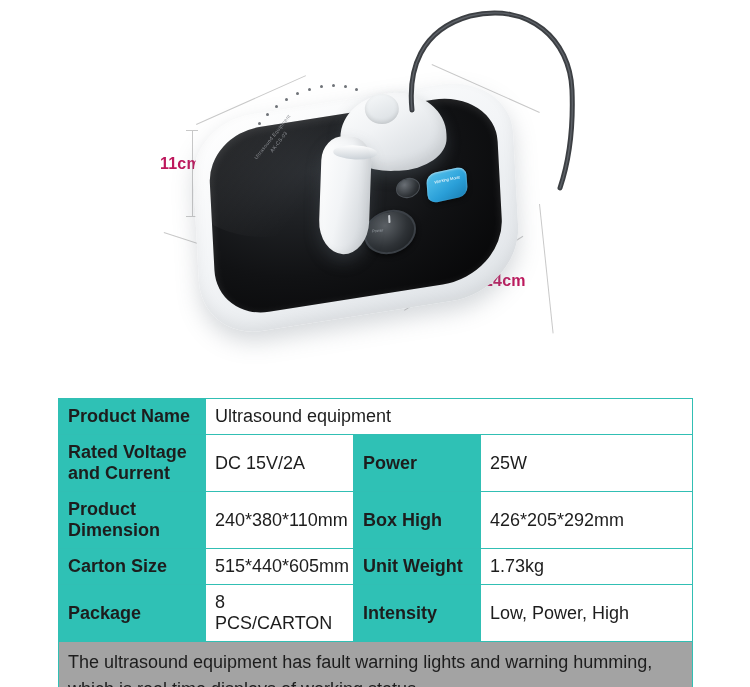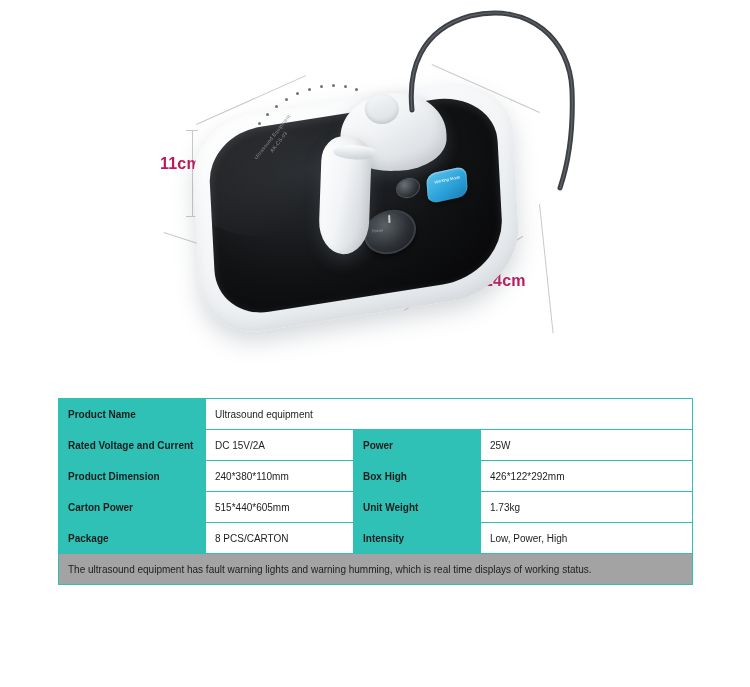--- a/index.html
+++ b/index.html
@@ -252,21 +252,21 @@
     width: 634px;
   }
   table.spec {
     border-collapse: collapse;
     width: 100%;
     table-layout: fixed;
   }
   table.spec td {
     border: 1px solid #31bfb4;
     padding: 7px 9px;
-    font-size: 10px;
+    font-size: 18px;
     color: #1d1d1d;
     vertical-align: middle;
     height: 16px;
   }
   td.lbl {
     background: #2fc1b5;
     color: #ffffff;
     font-weight: bold;
     font-size: 12.5px;
   }
@@ -367,24 +367,24 @@
       <tr>
         <td class="lbl">Rated Voltage and Current</td>
         <td class="val">DC 15V/2A</td>
         <td class="lbl">Power</td>
         <td class="val">25W</td>
       </tr>
       <tr>
         <td class="lbl">Product Dimension</td>
         <td class="val">240*380*110mm</td>
         <td class="lbl">Box High</td>
-        <td class="val">426*122*292mm</td>
-      </tr>
-      <tr>
-        <td class="lbl">Carton Power</td>
+        <td class="val">426*205*292mm</td>
+      </tr>
+      <tr>
+        <td class="lbl">Carton Size</td>
         <td class="val">515*440*605mm</td>
         <td class="lbl">Unit Weight</td>
         <td class="val">1.73kg</td>
       </tr>
       <tr>
         <td class="lbl">Package</td>
         <td class="val">8 PCS/CARTON</td>
         <td class="lbl">Intensity</td>
         <td class="val">Low, Power, High</td>
       </tr>

